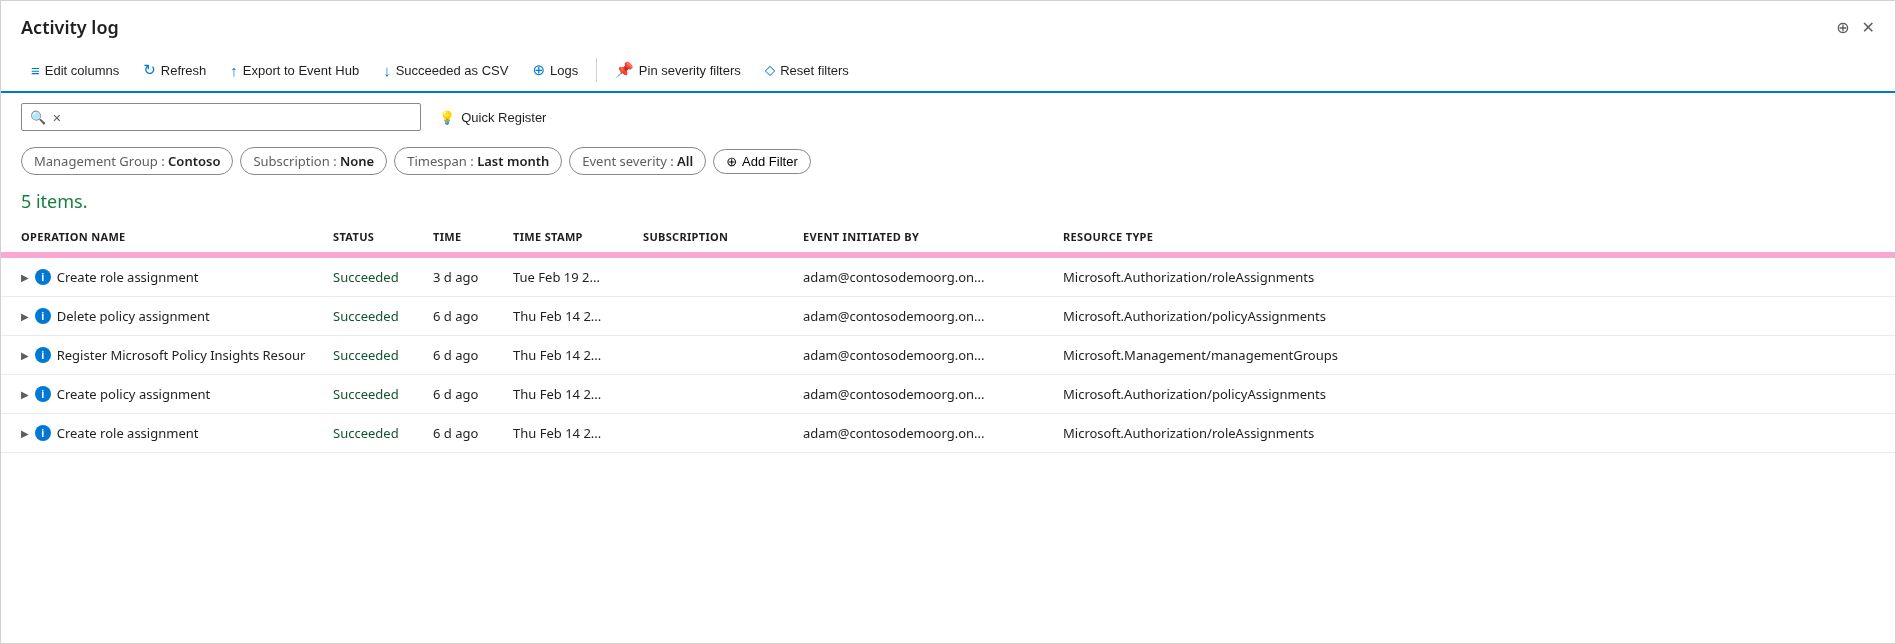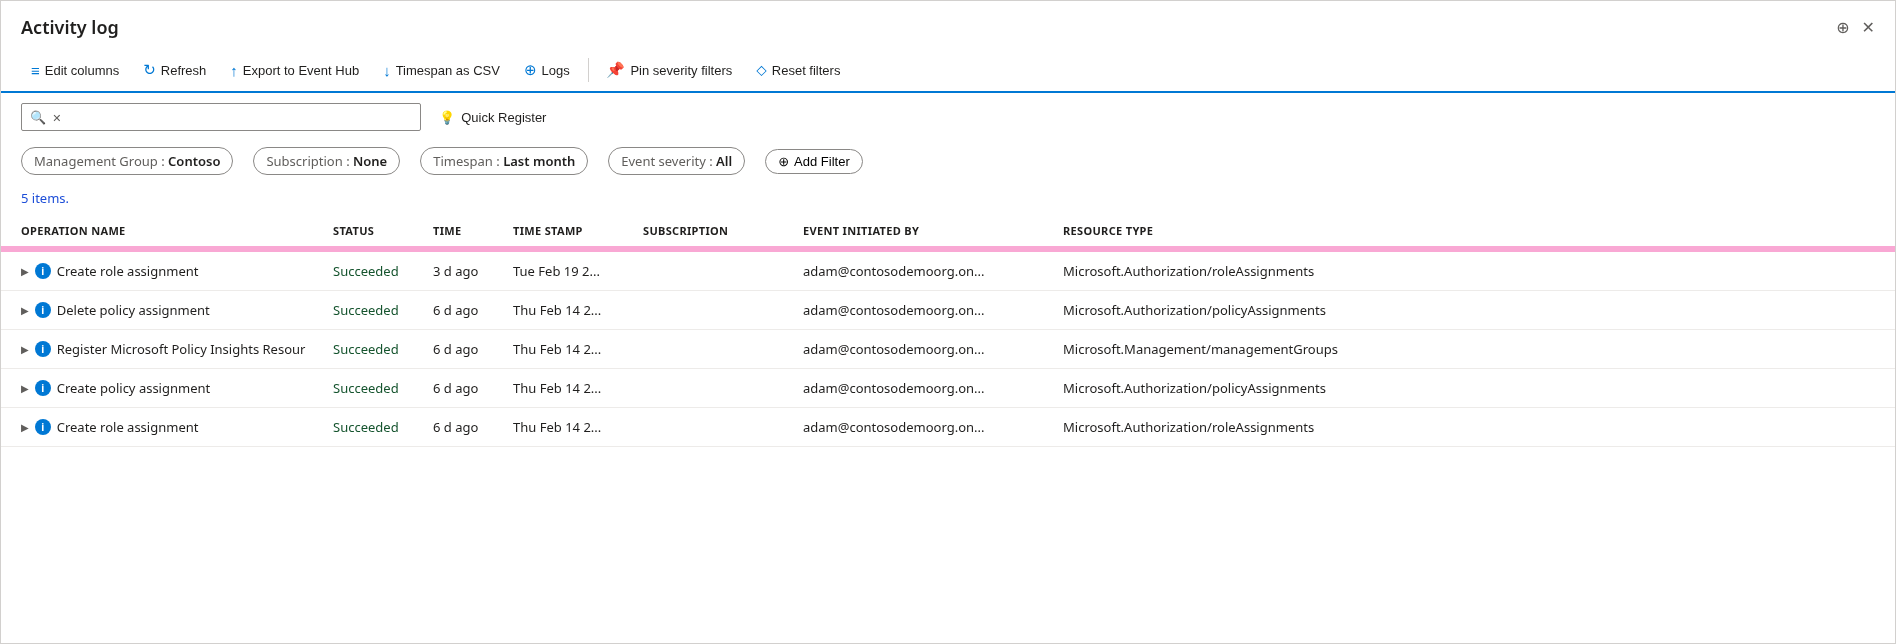--- a/index.html
+++ b/index.html
@@ -100,21 +100,21 @@
       border: none;
       cursor: pointer;
       font-size: 13px;
       color: #201f1e;
       padding: 4px 8px;
     }
     .quick-insights-btn .icon { color: #0078d4; }
     .active-filters {
       display: flex;
       align-items: center;
-      gap: 20px;
+      gap: 7px;
       padding: 6px 20px 10px 20px;
       flex-wrap: wrap;
     }
     .filter-pill {
       border: 1px solid #8a8886;
       border-radius: 16px;
       padding: 4px 12px;
       font-size: 13px;
       cursor: pointer;
       background: #fff;
@@ -128,22 +128,22 @@
       padding: 4px 12px;
       font-size: 13px;
       cursor: pointer;
       background: #fff;
       display: flex;
       align-items: center;
       gap: 5px;
     }
     .items-count {
       padding: 4px 16px 8px 20px;
-      font-size: 13px;
-      color: #1d4ed8;
+      font-size: 18px;
+      color: #15803d;
     }
     .data-table {
       width: 100%;
       border-collapse: collapse;
     }
     .data-table thead tr {
       border-bottom: 6px solid #f9a8d4;
     }
     .data-table th {
       text-align: left;
@@ -217,21 +217,21 @@
     <button class="toolbar-btn">
       <span class="icon">↻</span>
       <span>Refresh</span>
     </button>
     <button class="toolbar-btn">
       <span class="icon">↑</span>
       <span>Export to Event Hub</span>
     </button>
     <button class="toolbar-btn">
       <span class="icon">↓</span>
-      <span>Timespan as CSV</span>
+      <span>Succeeded as CSV</span>
     </button>
     <button class="toolbar-btn">
       <span class="icon">⊕</span>
       <span>Logs</span>
     </button>
     <div class="toolbar-divider"></div>
     <button class="toolbar-btn">
       <span class="icon">📌</span>
       <span>Pin severity filters</span>
     </button>

